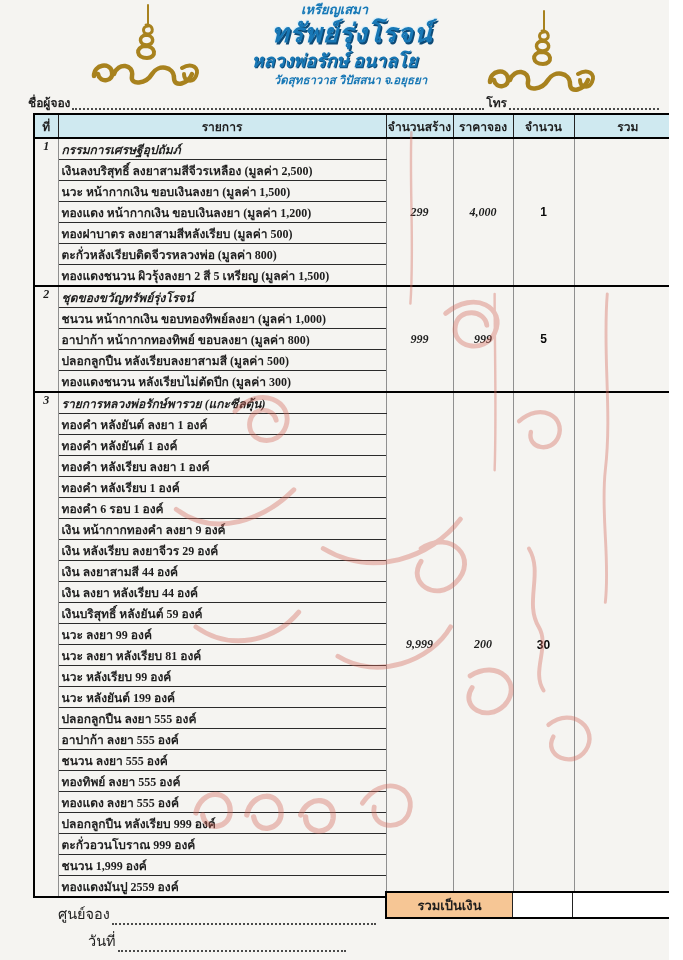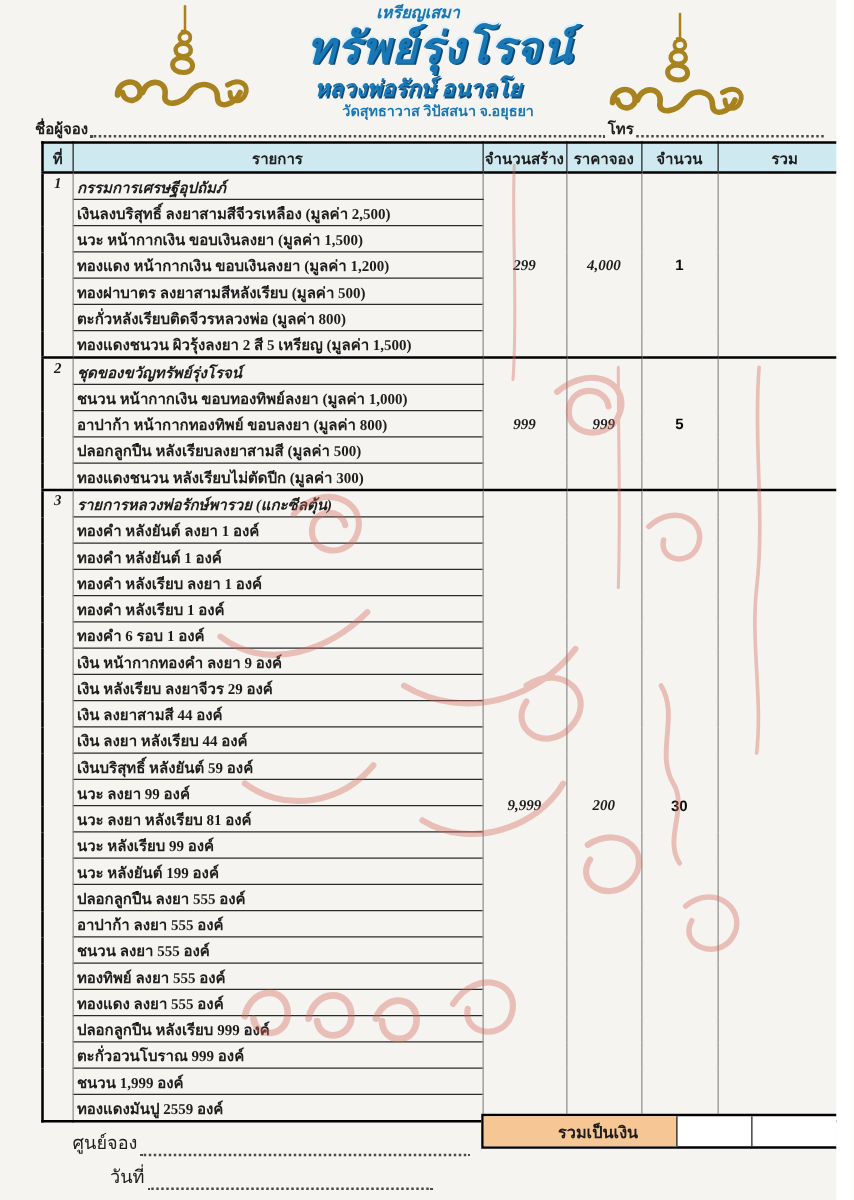--- a/index.html
+++ b/index.html
@@ -8,28 +8,28 @@
     width:669px;height:960px;
     background:var(--page-bg,#f5f4f1);
     font-family:"Liberation Serif","DejaVu Serif",serif;
     overflow:hidden;
     color:#1d1d1d;
   }
   
   .doc-header{position:absolute;top:3px;left:0;right:0;text-align:center;line-height:1.15;}
   .hdr-line1{font-size:13px;font-weight:bold;font-style:italic;color:var(--blue,#1878b6);text-shadow:0 0 1px #bfe2f2;}
   .hdr-title{
-    font-size:35px;font-weight:bold;font-style:italic;letter-spacing:1px;
+    font-size:26px;font-weight:bold;font-style:italic;letter-spacing:1px;
     color:var(--blue,#1878b6);
     text-shadow:1.5px 1.5px 0 var(--blue-dark,#0d4a77), -1px -1px 0 #d9effa;
     margin-top:1px;
     margin-left:35px;
   }
   .hdr-line3{font-size:18px;font-weight:bold;font-style:italic;color:var(--blue,#1878b6);text-shadow:1px 1px 0 var(--blue-dark,#0d4a77);margin-top:2px;}
-  .hdr-line4{font-size:11.5px;font-weight:bold;color:var(--blue,#1878b6);margin-top:2px;margin-left:32px;}
+  .hdr-line4{font-size:11.5px;font-weight:bold;font-style:italic;color:var(--blue,#1878b6);margin-top:2px;margin-left:32px;}
   .gold-orn{position:absolute;width:118px;height:92px;}
   .gold-orn.left{left:86px;top:4px;}
   .gold-orn.right{left:482px;top:10px;}
   
   .booker-line{
     position:absolute;top:93px;left:28px;right:8px;
     display:flex;align-items:center;font-size:12px;font-weight:bold;height:18px;
   }
   .dotted-fill{flex:1;border-bottom:2px dotted #4a4a4a;height:14px;margin:0 2px;}
   .dotted-fill.phone{flex:0 0 150px;}
@@ -64,21 +64,21 @@
   }
   td.total-cell{vertical-align:middle;}
   
   .grand-total{
     position:absolute;top:891px;left:385px;width:296px;height:24px;
     display:flex;border:2px solid #000;background:#fff;
   }
   .gt-label{
     flex:0 0 125px;background:var(--peach,#f6c695);
     display:flex;align-items:center;justify-content:center;
-    font-size:13px;font-weight:bold;border-right:1px solid #222;padding-left:29px;
+    font-size:13px;font-weight:bold;border-right:1px solid #222;
   }
   .gt-qty{flex:0 0 59px;border-right:1px solid #222;}
   .gt-total{flex:1;}
   
   .footer-line{position:absolute;display:flex;align-items:flex-end;font-size:14.5px;height:20px;}
   .footer-line.center{top:905px;left:58px;width:320px;}
   .footer-line.date{top:932px;left:88px;width:260px;}
   
   .watermark{position:absolute;inset:0;pointer-events:none;}
 </style>

